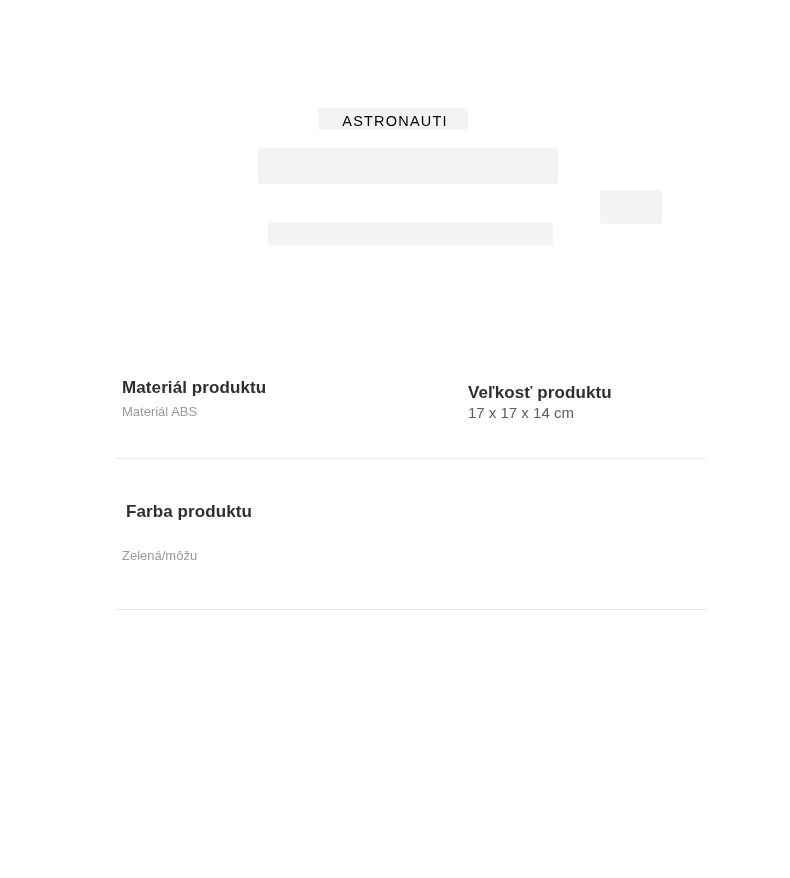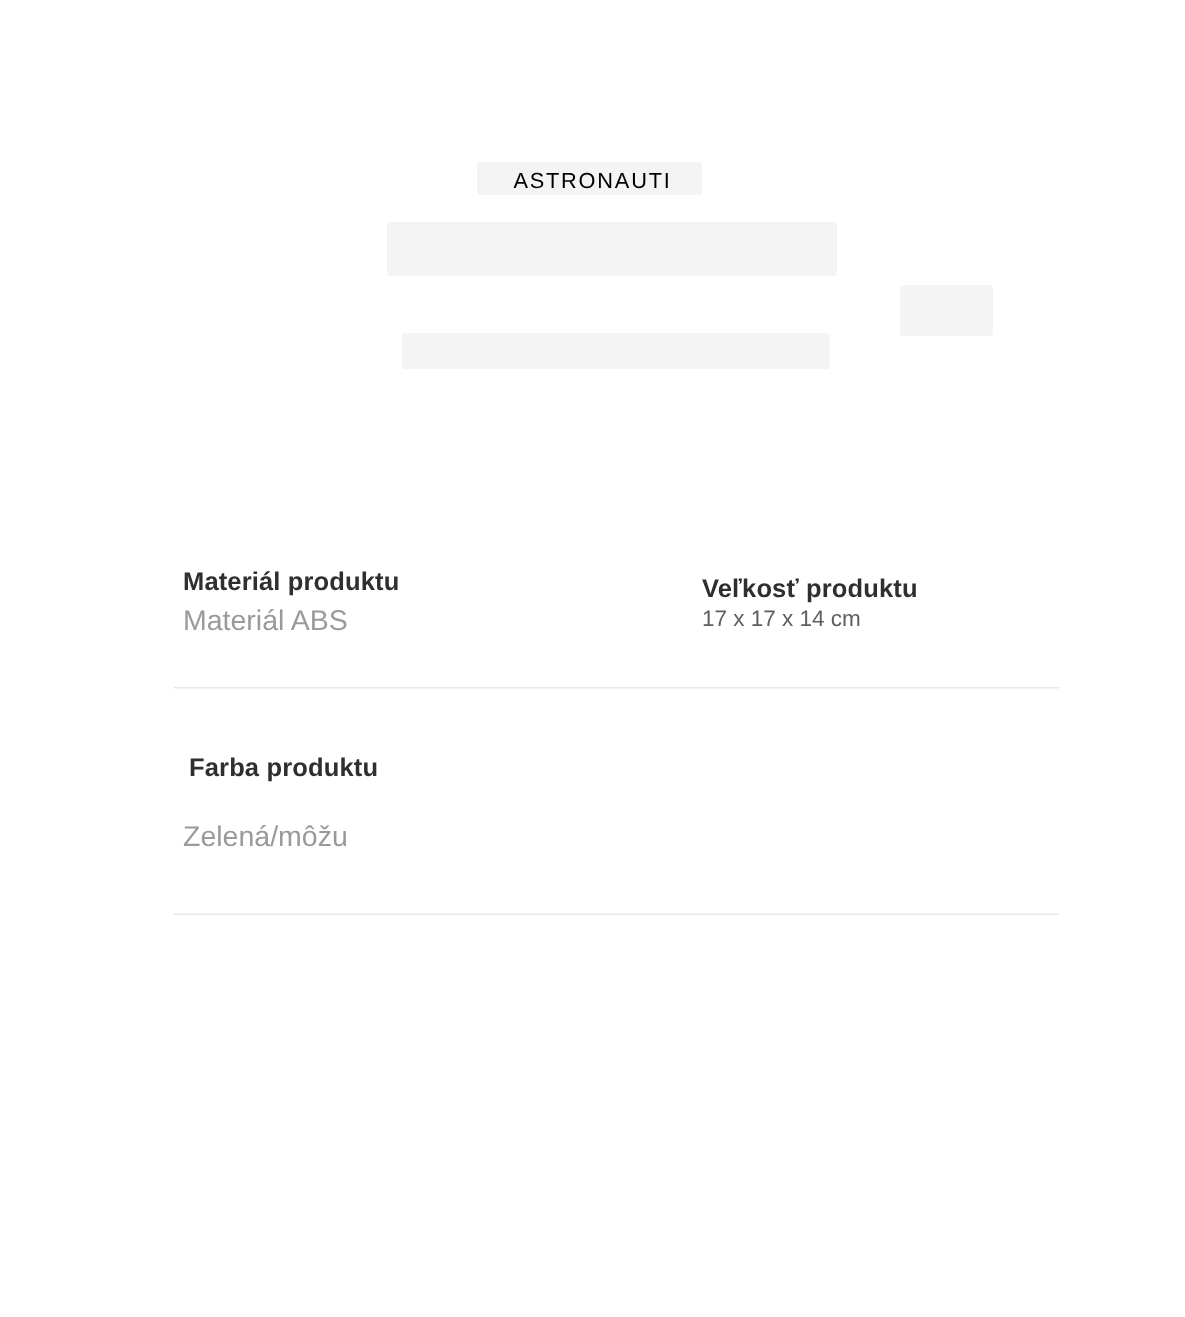--- a/index.html
+++ b/index.html
@@ -93,21 +93,21 @@
     font-weight: 400;
     color: #555555;
   }
 
   .spec-value {
     font-size: 15px;
     color: #6d6d6d;
     font-weight: 400;
   }
   .spec-value.dim {
-    font-size: 19px;
+    font-size: 13px;
     color: #9a9a9a;
   }
   .spec-value.big {
     font-size: 15px;
     color: #5e5e5e;
   }
 
   
   .row1 { height: 120px; }
   .row1 .left .spec-label  { position: absolute; top: 18px; left: 8px; }

